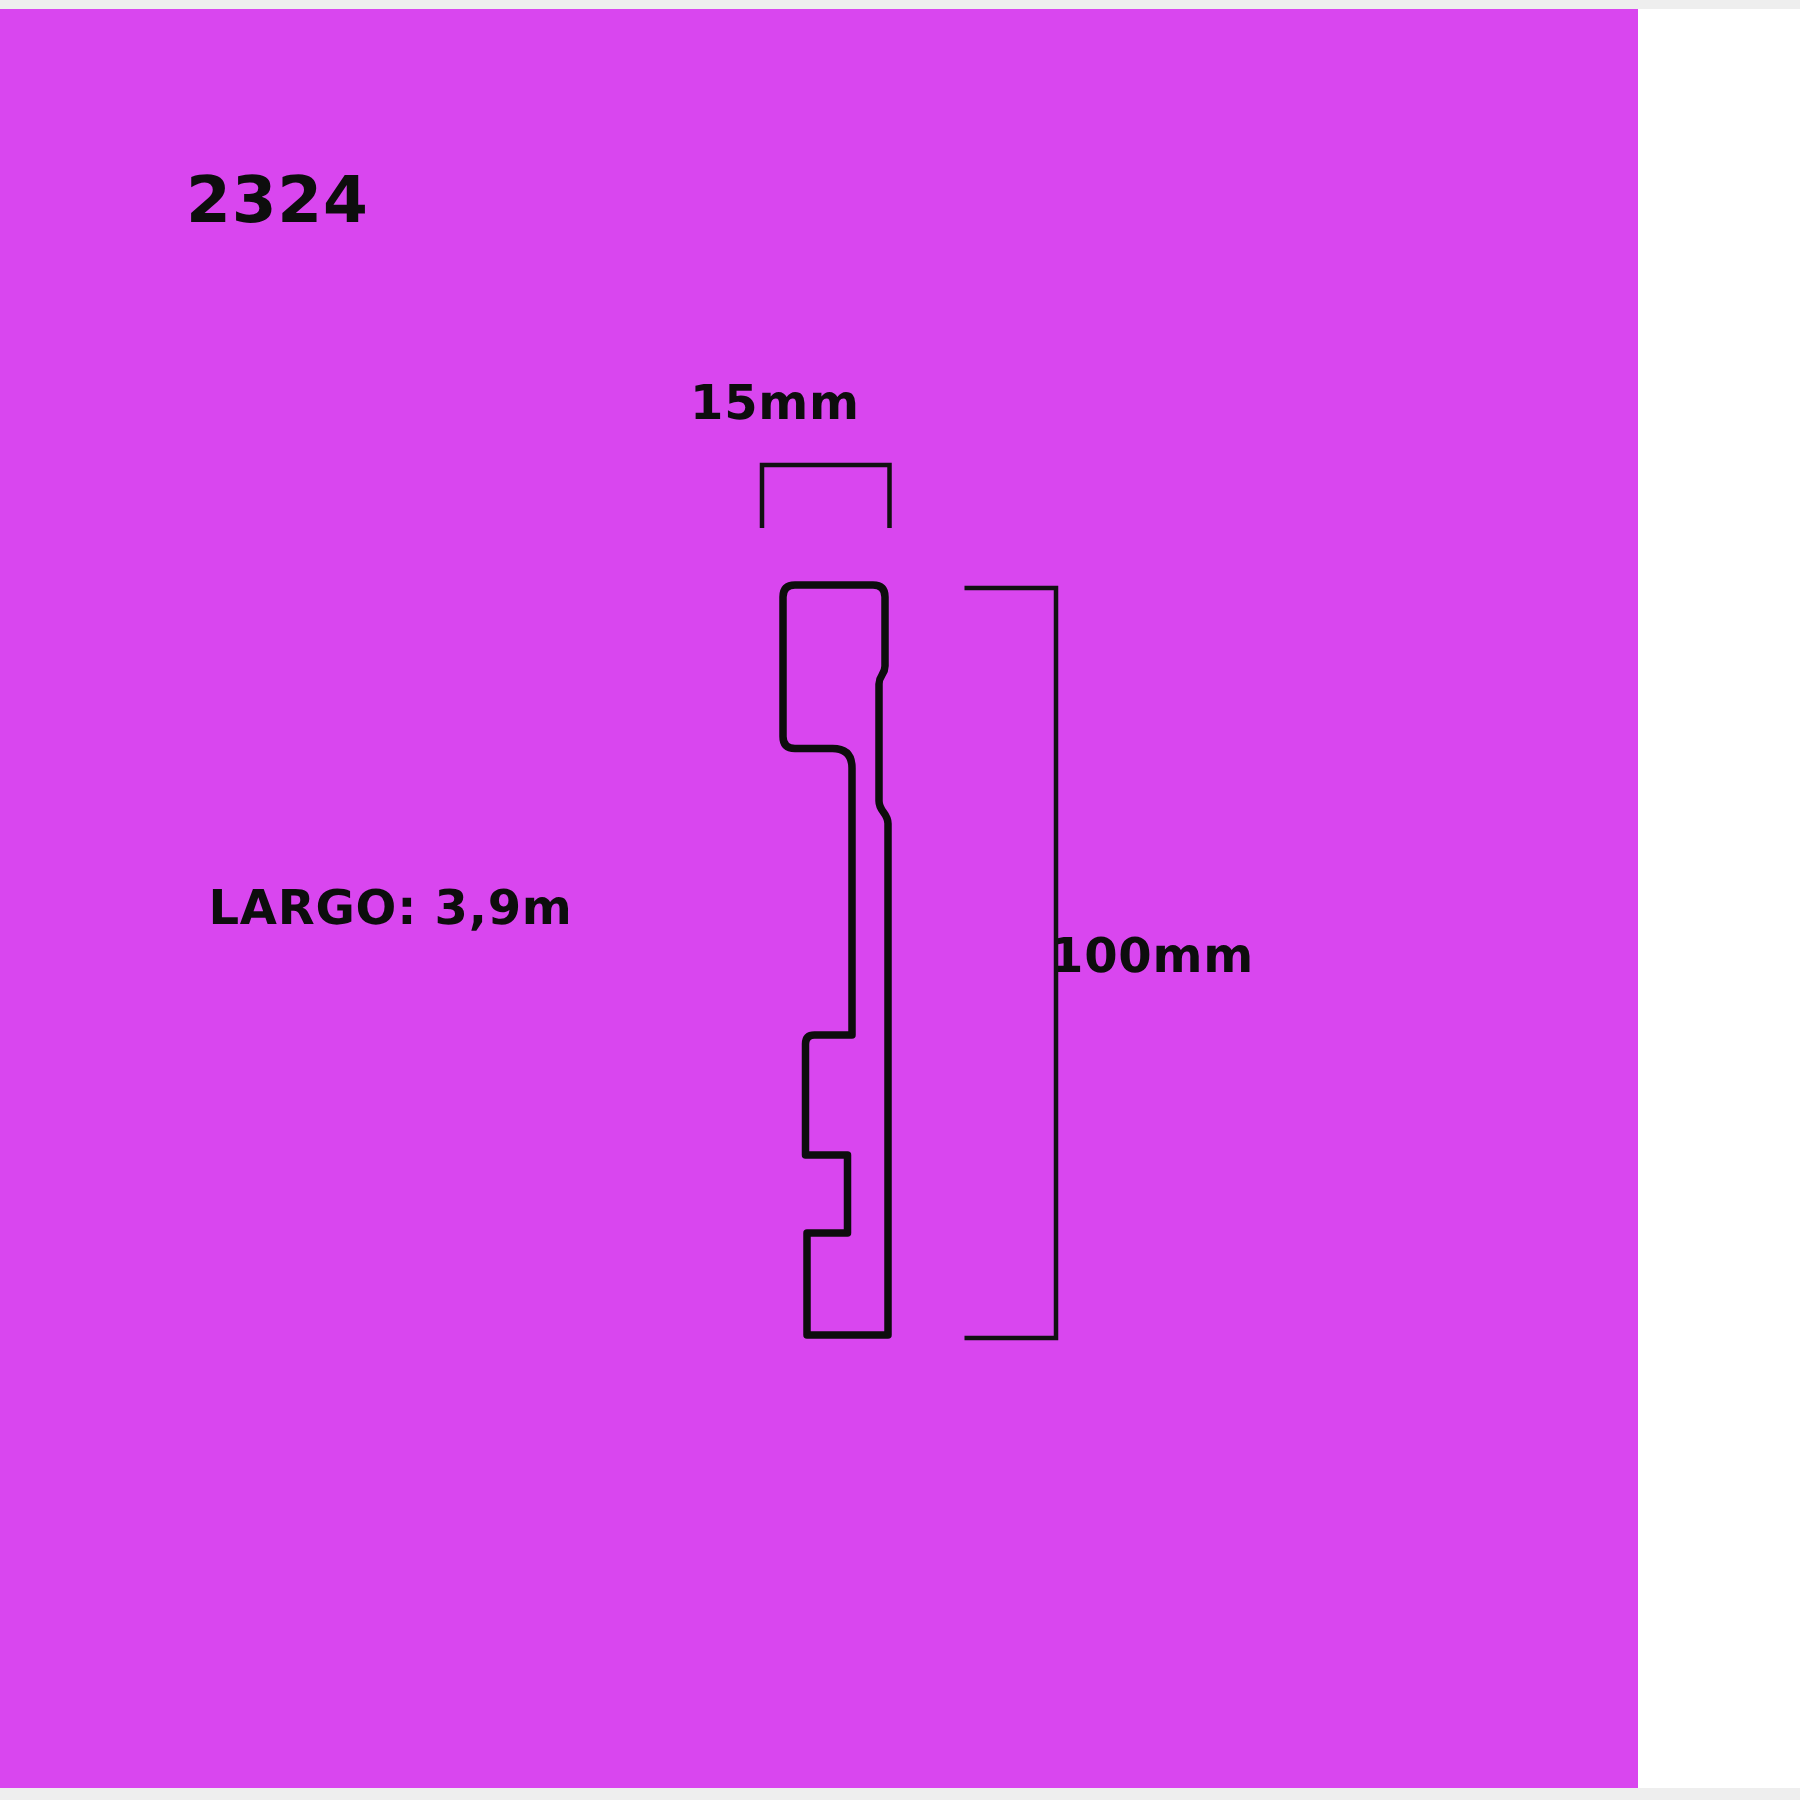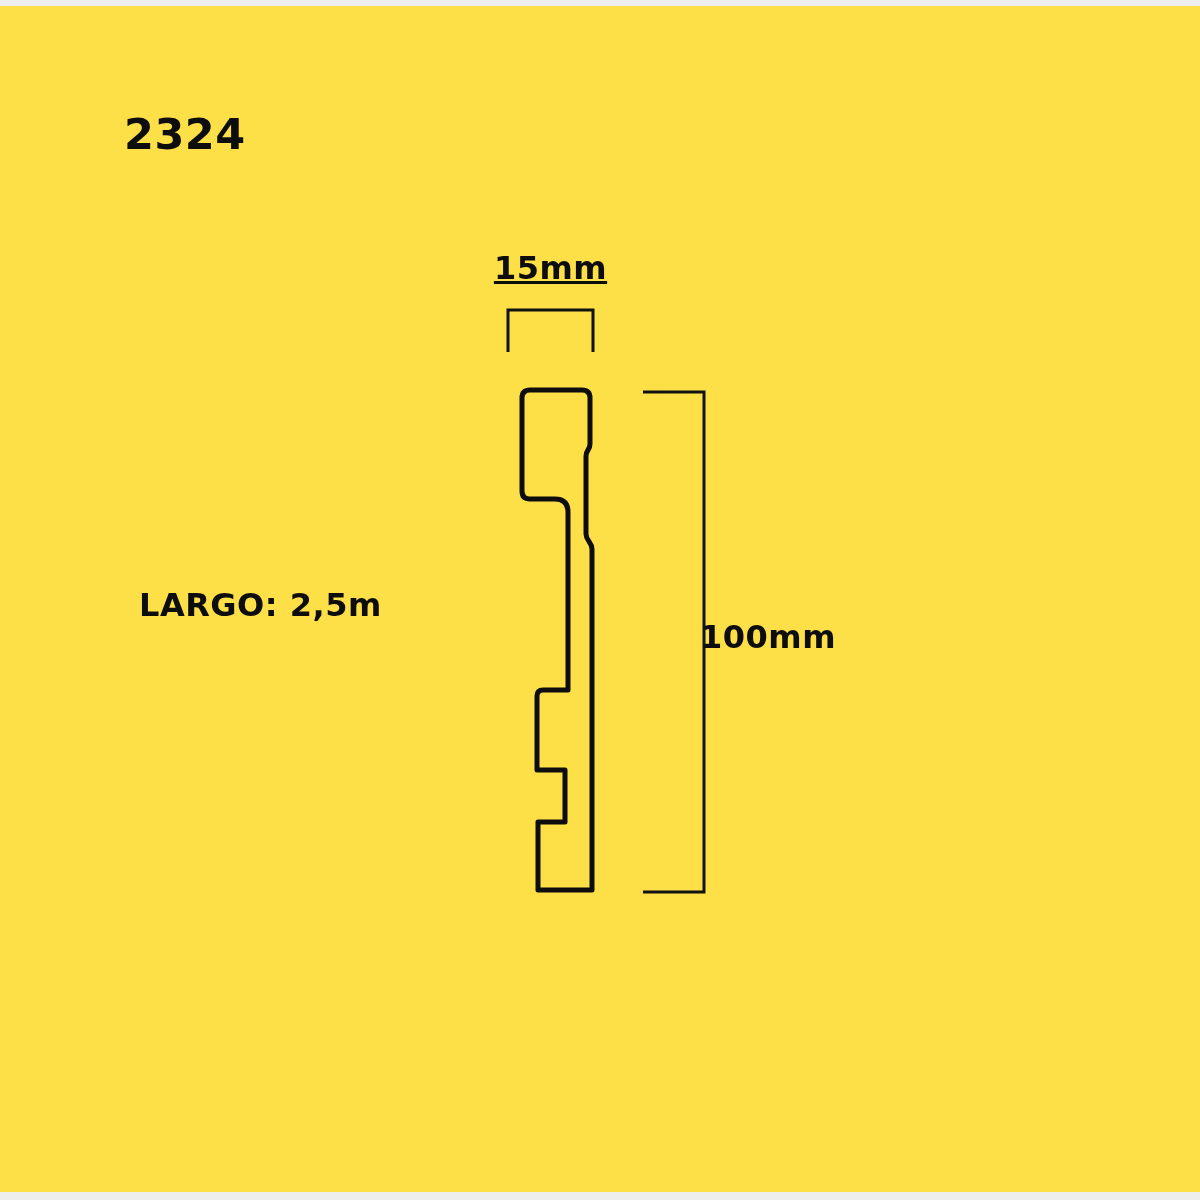--- a/index.html
+++ b/index.html
@@ -6,23 +6,23 @@
     margin: 0;
     padding: 0;
     width: 1200px;
     height: 1200px;
     background: #ffffff;
     font-family: "DejaVu Sans", "Liberation Sans", sans-serif;
     overflow: hidden;
   }
   .canvas {
     position: relative;
-    width: 1200px;
+    width: 1092px;
     height: 1200px;
-    background: #fde047;
+    background: #d946ef;
   }
   .edge-strip {
     position: absolute;
     left: 0;
     width: 1200px;
     background: #eeeeee;
   }
   .edge-strip.top { top: 0; height: 6px; }
   .edge-strip.bottom { bottom: 0; height: 8px; }
 
@@ -36,23 +36,21 @@
   }
   .product-code {
     left: 124px;
     top: 113px;
     font-size: 43px;
   }
   .dim-width {
     left: 460px;
     top: 252px;
     width: 181px;
-    text-align: center;
     font-size: 32px;
-    text-decoration: underline;
   }
   .dim-length {
     left: 139px;
     top: 589px;
     font-size: 32px;
   }
   .dim-height {
     left: 700px;
     top: 621px;
     font-size: 32px;
@@ -68,21 +66,21 @@
 
 <div class="canvas">
 
   <div class="edge-strip top"></div>
   <div class="edge-strip bottom"></div>
 
   <div class="label product-code">2324</div>
 
   <div class="label dim-width">15mm</div>
 
-  <div class="label dim-length">LARGO: 2,5m</div>
+  <div class="label dim-length">LARGO: 3,9m</div>
 
   <div class="label dim-height">100mm</div>
 
   <svg class="diagram" width="1200" height="1200" viewBox="0 0 1200 1200">
 
     <path d="M 522 398
              Q 522 390 530 390
              L 582 390
              Q 590 390 590 398
              L 590 444

